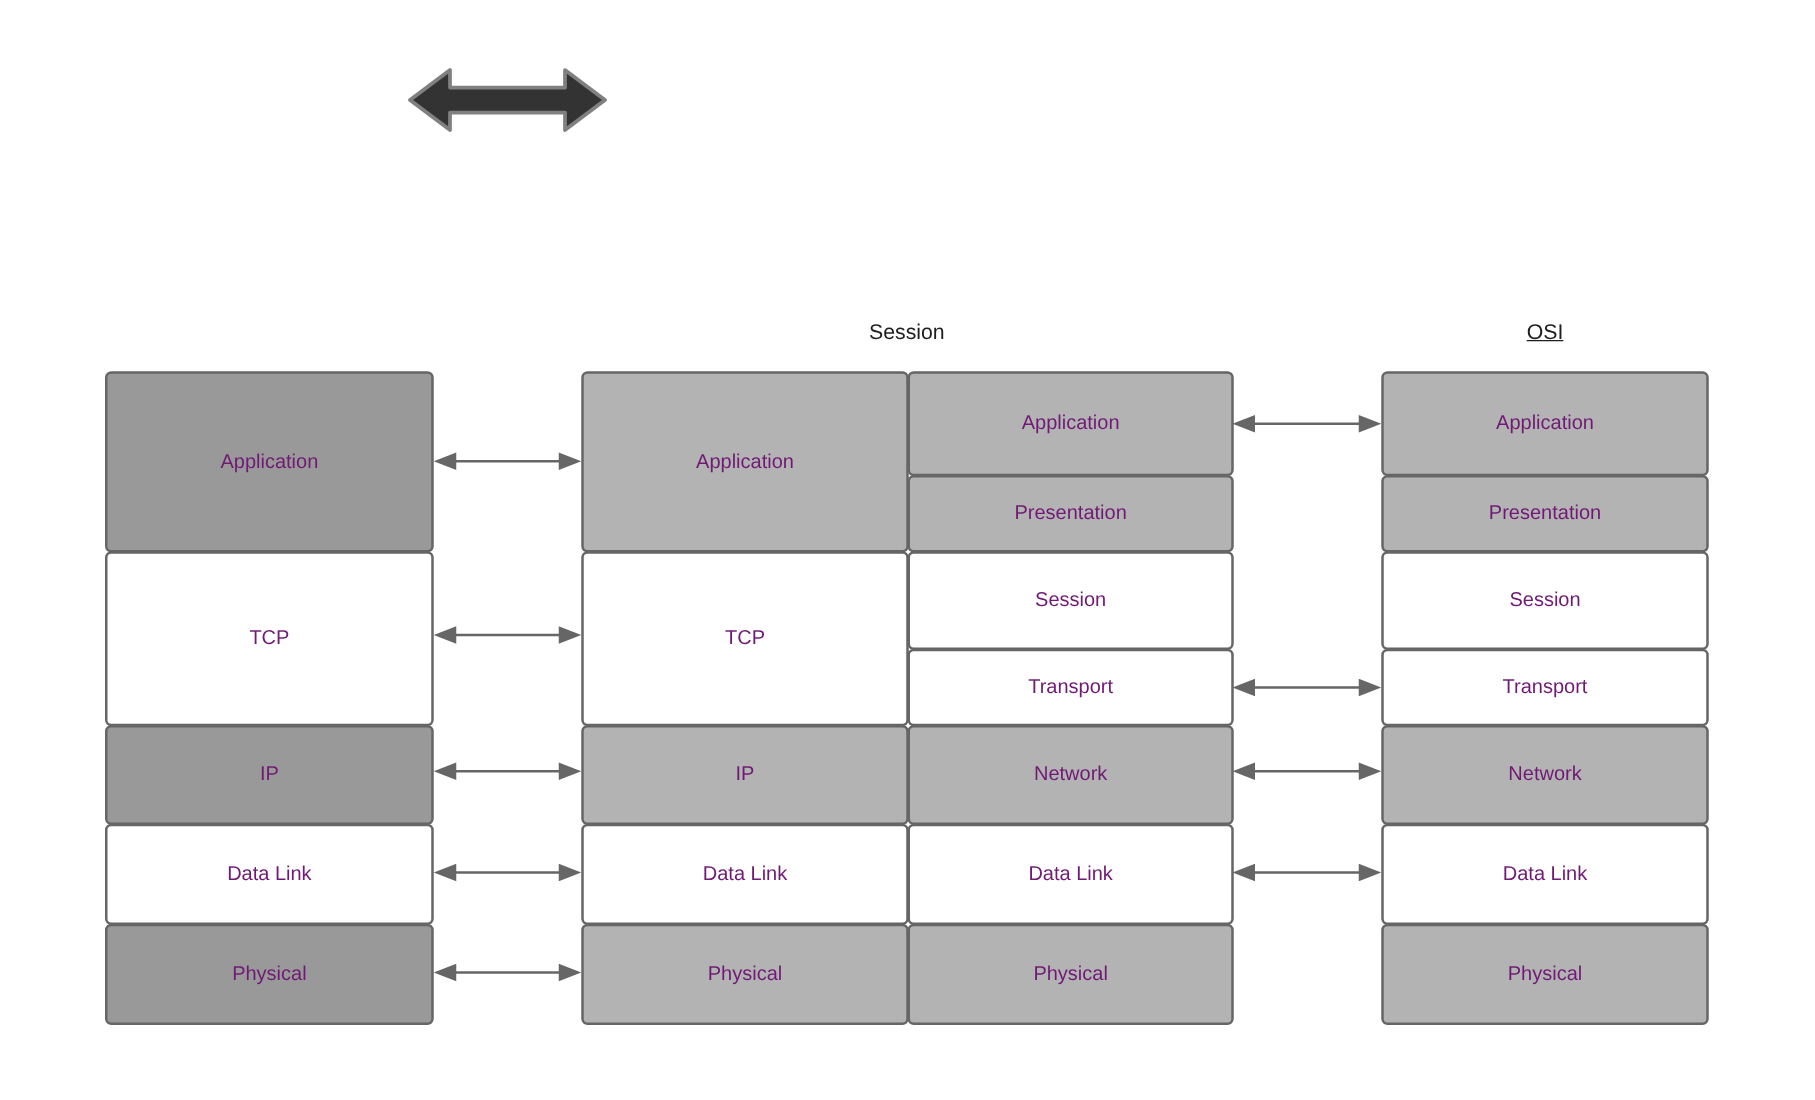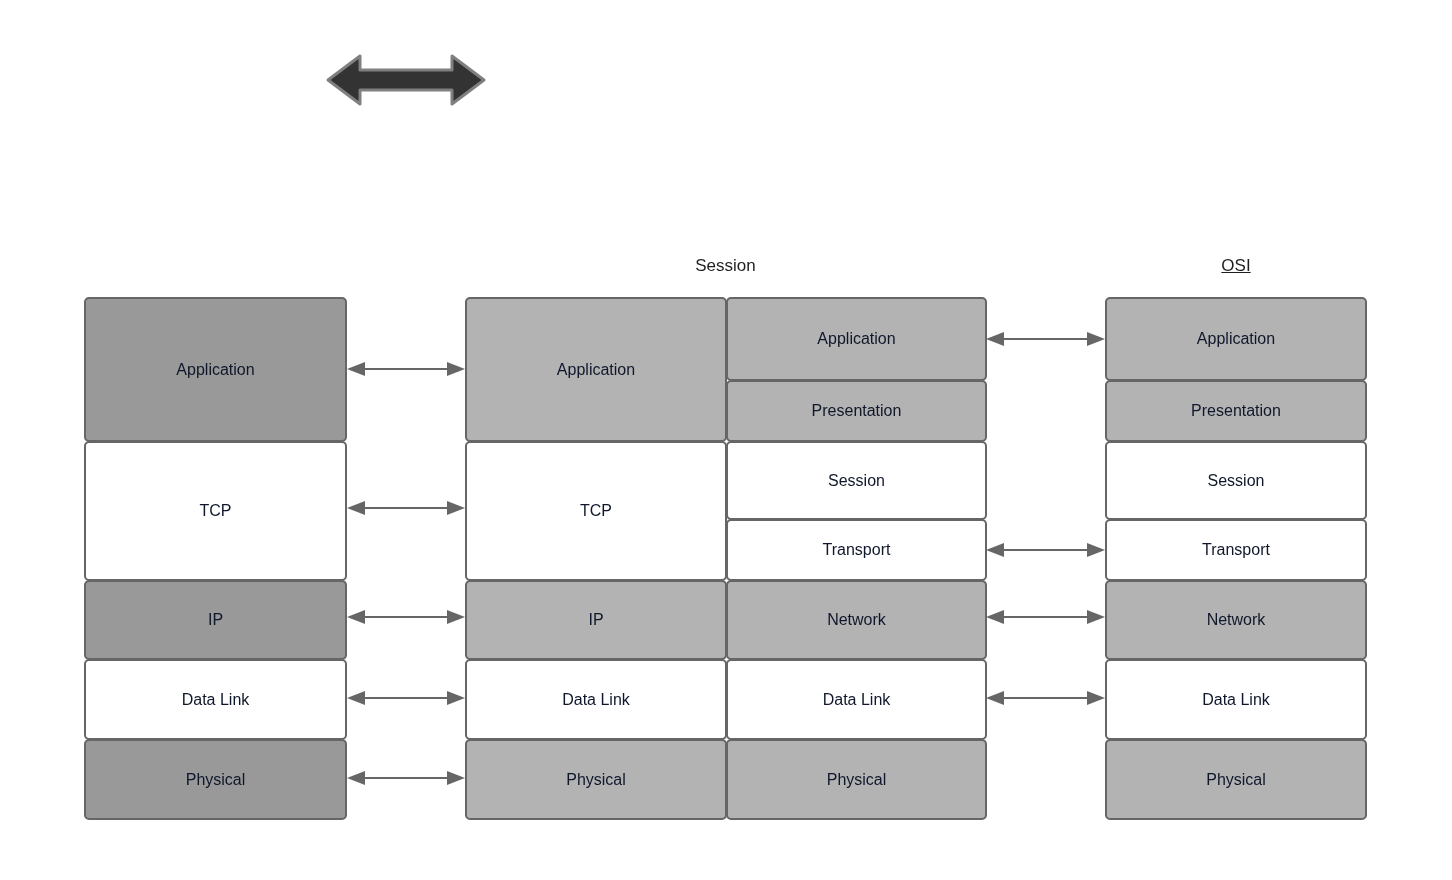--- a/index.html
+++ b/index.html
@@ -36,21 +36,21 @@
   }
   .layer-box {
     position: absolute;
     box-sizing: border-box;
     border: 2px solid #666666;
     border-radius: 5px;
     display: flex;
     align-items: center;
     justify-content: center;
     font-size: 16px;
-    color: #0f172a;
+    color: #701a75;
     text-align: center;
     white-space: nowrap;
   }
   .fill-dark  { background: #999999; }
   .fill-mid   { background: #b3b3b3; }
   .fill-white { background: #ffffff; text-align: right; }
 
   
   .connector {
     position: absolute;

